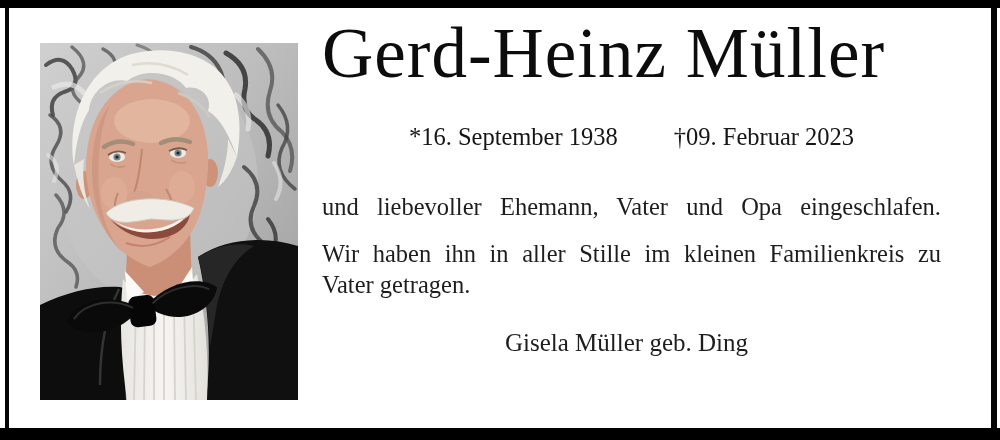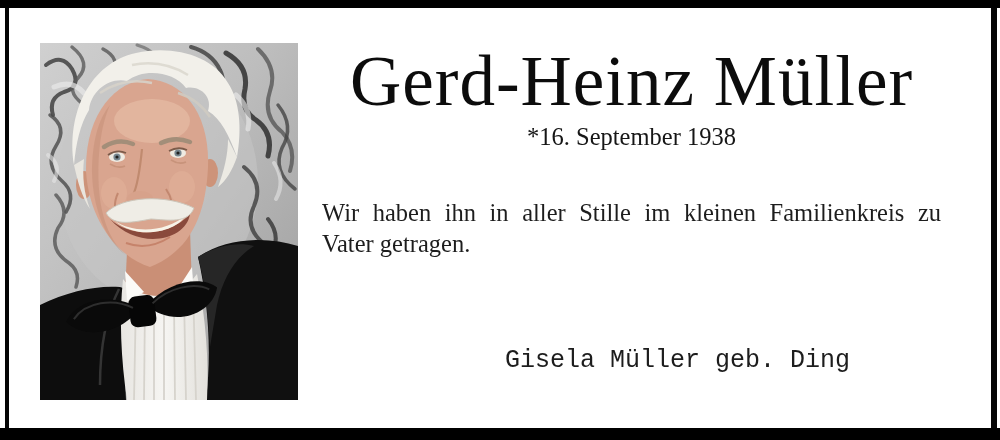--- a/index.html
+++ b/index.html
@@ -15,39 +15,39 @@
   .frame-left   { position:absolute; left:5px; top:8px;  width:4px;  height:420px; background:#050505; }
   .frame-right  { position:absolute; left:991px; top:8px; width:6px; height:420px; background:#050505; }
 
   .photo {
     position:absolute; left:40px; top:43px; width:258px; height:357px;
     overflow:hidden;
   }
   .photo svg { display:block; width:100%; height:100%; }
 
   .title {
-    position:absolute; left:322px; top:44px; width:619px;
+    position:absolute; left:322px; top:16px; width:619px;
     font-size:71px; line-height:1.06; letter-spacing:1px;
-    text-align:center; color:#0c0c0c; white-space:nowrap;
+    text-align:left; color:#0c0c0c; white-space:nowrap;
   }
   .dates {
     position:absolute; left:322px; top:123px; width:619px;
     display:flex; justify-content:center; gap:56px;
     font-size:24.5px; color:#161616; white-space:nowrap;font-family:Liberation Serif, serif;
   }
   .bodytext {
     position:absolute; left:322px; top:191px; width:619px;
     font-size:24.5px; color:#1d1d1d;
   }
   .bodyline { line-height:31px; }
   .bodyline.just { text-align:justify; text-align-last:justify; text-justify:inter-word; }
-  .bodyline.sentence2 { margin-top:6px; }
+  .bodyline.sentence2 { margin-top:16px; }
   .mourners {
-    position:absolute; left:505px; top:345px;
-    font-size:25px; line-height:32px; color:#1d1d1d; white-space:nowrap;font-family:Liberation Mono, monospace;
+    position:absolute; left:505px; top:327px;
+    font-size:25px; line-height:32px; color:#1d1d1d; white-space:nowrap;
   }
 </style>
 </head>
 <body>
 
 <div class="frame-top"></div>
 <div class="frame-bottom"></div>
 <div class="frame-left"></div>
 <div class="frame-right"></div>
 
@@ -181,22 +181,24 @@
         <path d="M114,262 C132,248 158,246 172,255" stroke="#2e2e2e" stroke-width="2" fill="none"></path>
       </g>
     </g>
   </svg>
 </div>
 
 <div class="title">Gerd-Heinz Müller</div>
 
 <div class="dates">
   <span>*16. September 1938</span>
+  <span>†09. Februar 2023</span>
 </div>
 
 <div class="bodytext">
+  <div class="bodyline just">und liebevoller Ehemann, Vater und Opa eingeschlafen.</div>
   <div class="bodyline just sentence2">Wir haben ihn in aller Stille im kleinen Familienkreis zu</div>
   <div class="bodyline">Vater getragen.</div>
 </div>
 
 <div class="mourners">
   <div>Gisela Müller geb. Ding</div>
 </div>
 
 </body></html>

